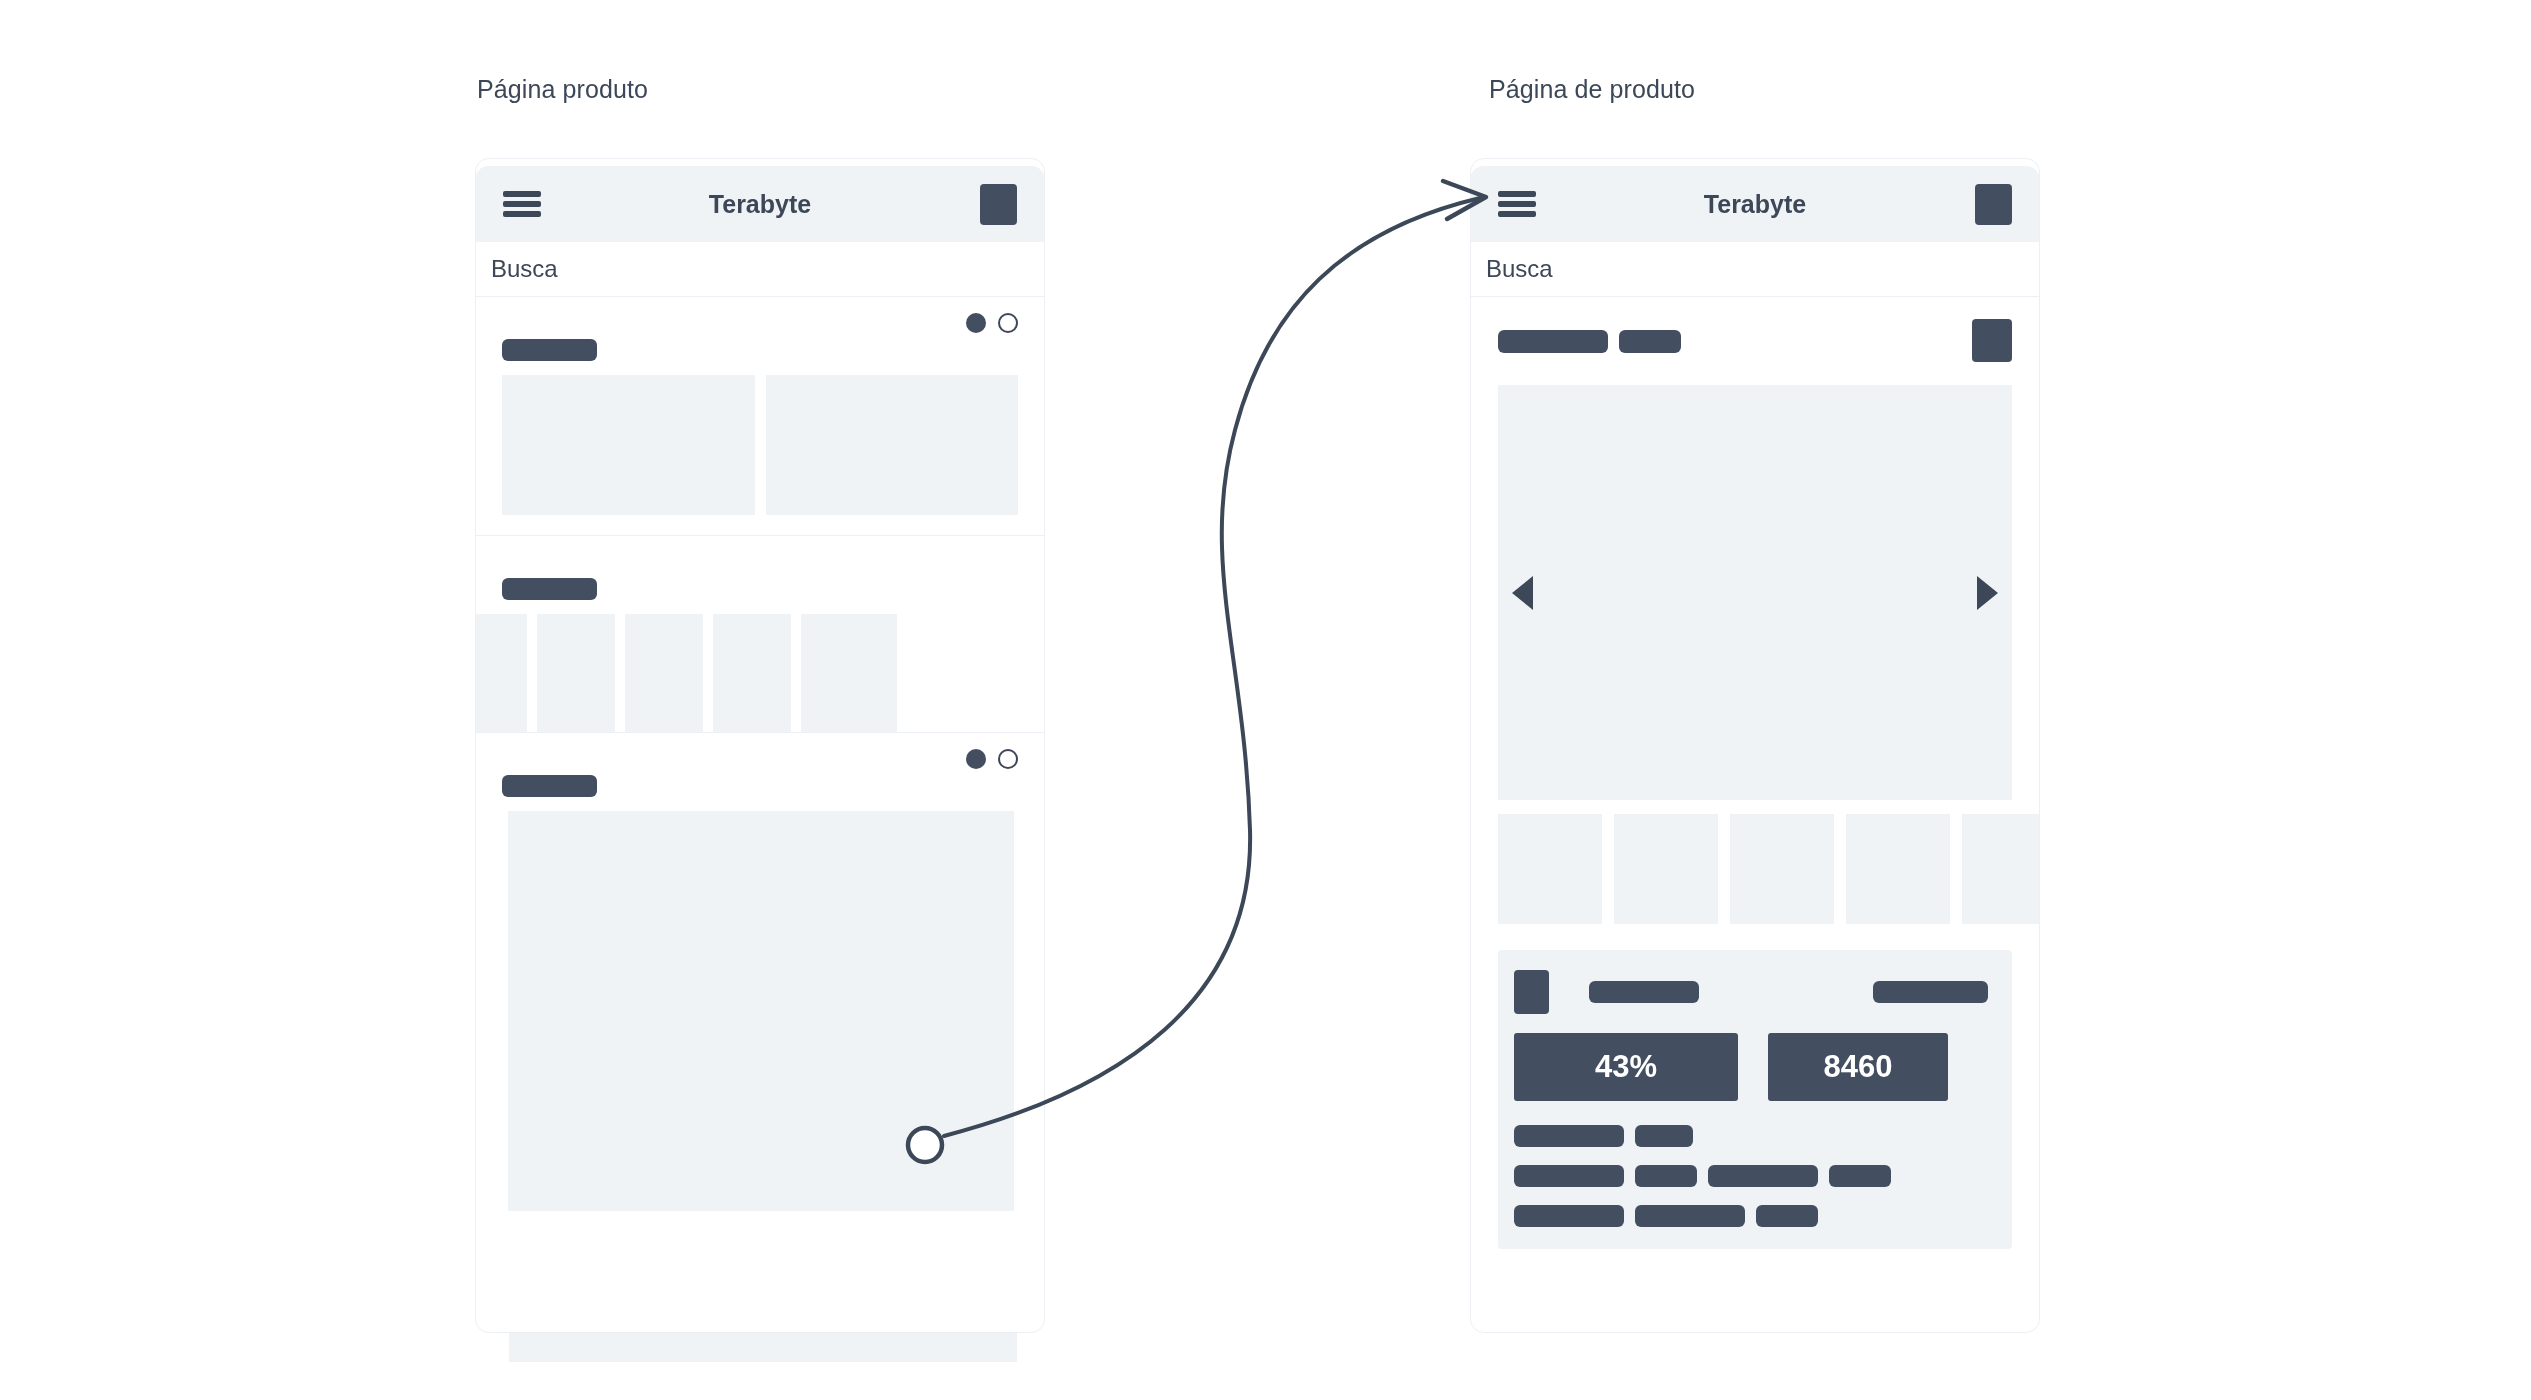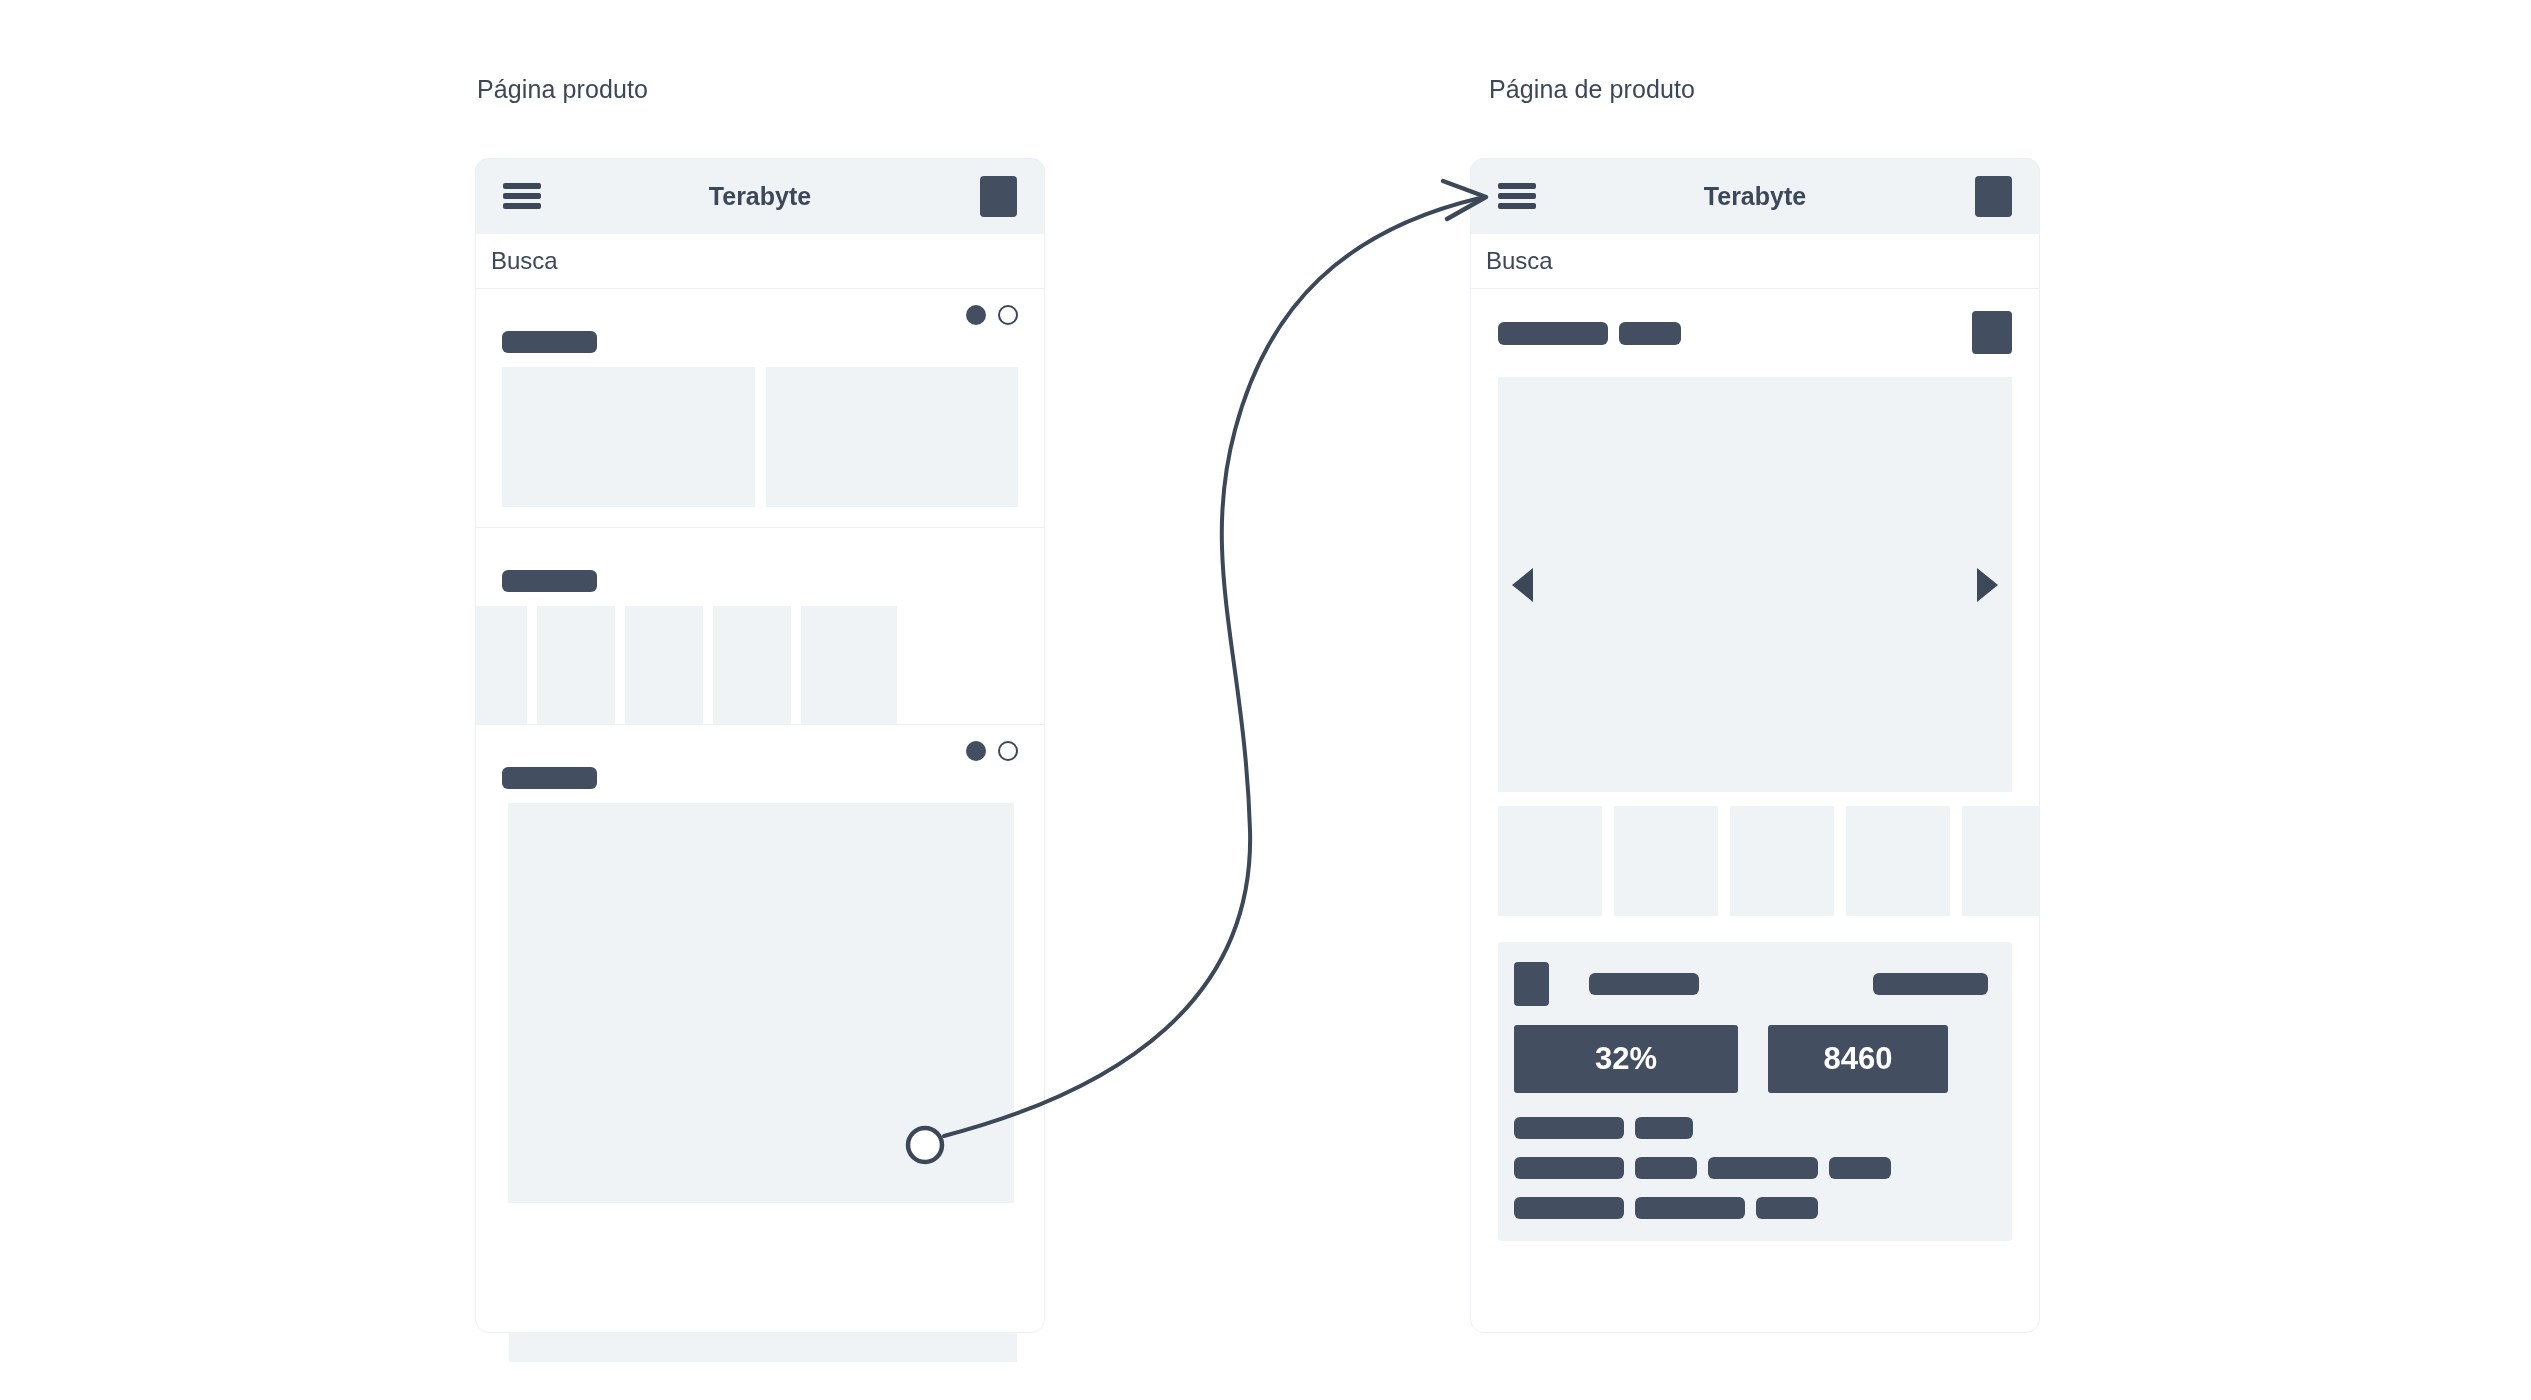--- a/index.html
+++ b/index.html
@@ -37,20 +37,21 @@
     width: 570px;
     background: #ffffff;
     border-radius: 14px;
     overflow: visible;
   }
   .phone-clip {
     position: absolute;
     inset: 0;
     border-radius: 14px;
     overflow: hidden;
+    margin-top: 8px;
   }
   #phone-home    { left: 475px;  top: 158px; height: 1175px; }
   #phone-product { left: 1470px; top: 158px; height: 1175px; }
 
   
   .phone-outline {
     position: absolute;
     inset: 0;
     border-radius: 14px;
     border: 1px solid #eceff3;
@@ -407,21 +408,21 @@
 
       <div class="info-card">
 
         <div class="info-top">
           <div class="info-swatch"></div>
           <div class="pill" style="width:110px; margin-left:40px;"></div>
           <div class="pill" style="width:115px; position:absolute; right:8px;"></div>
         </div>
 
         <div class="stat-row">
-          <div class="stat-box" style="width:224px;">32%</div>
+          <div class="stat-box" style="width:224px;">43%</div>
           <div class="stat-box" style="width:180px;">8460</div>
         </div>
 
         <div class="meta-row">
           <div class="pill" style="width:110px;"></div>
           <div class="pill" style="width:58px;"></div>
         </div>
 
         <div class="meta-row tight">
           <div class="pill" style="width:110px;"></div>

